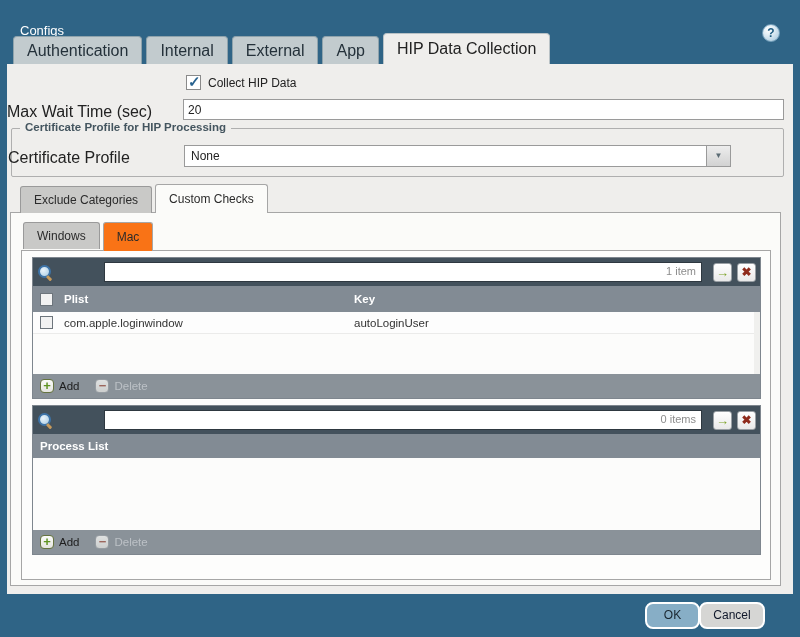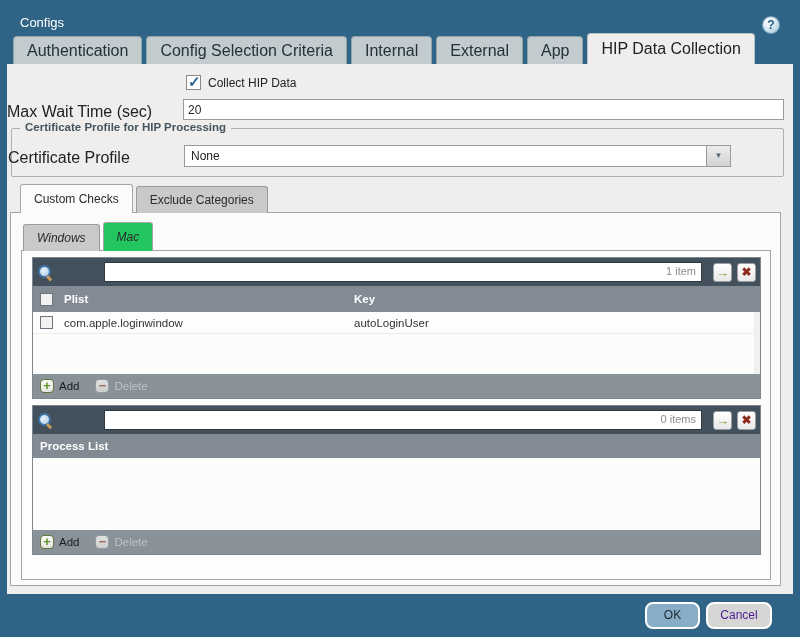--- a/index.html
+++ b/index.html
@@ -2,21 +2,21 @@
 <html><head>
 <meta charset="utf-8">
 <style>
   * { box-sizing: border-box; }
   html,body { margin:0; padding:0; background:#fff; }
   body { font-family:"Liberation Sans", sans-serif; }
 
   .dialog { position:relative; width:800px; height:637px; background:#2F6486; overflow:hidden; }
 
   
-  .titlebar { position:absolute; top:8px; left:0; right:0; height:30px; }
+  .titlebar { position:absolute; top:16px; left:0; right:0; height:30px; }
   .title { position:absolute; left:20px; top:7px; color:#FFFFFF; font-size:13px; }
   .help-btn { position:absolute; right:20px; top:8px; width:18px; height:18px; border-radius:50%;
     background:radial-gradient(circle at 35% 30%, #ffffff 0%, #d8e8f2 45%, #9fc3da 100%);
     border:1px solid #77a2bd; color:#1d5b80; font-weight:bold; font-size:12px;
     text-align:center; line-height:16px; cursor:pointer; }
 
   
   .tabstrip { position:absolute; top:30px; left:13px; right:7px; height:34px;
     display:flex; align-items:flex-end; }
   .tab { height:28px; line-height:27px; padding:0 13px; margin-right:4px;
@@ -54,22 +54,22 @@
 
   
   .checktabs { position:absolute; left:13px; top:120px; height:29px; display:flex; align-items:flex-end; }
   .subtab { height:27px; line-height:26px; padding:0 13px; margin-right:3px;
     background:#C9C9C7; border:1px solid #9a9a9a; border-bottom:none;
     border-radius:3px 3px 0 0; font-size:12px; color:#2b2b2b; cursor:pointer; z-index:2; }
   .subtab.active { background:#FBFBF9; height:29px; line-height:28px; border-color:#A6A6A6; }
 
   .panel { position:absolute; left:3px; top:148px; width:771px; height:374px;
     background:#FBFBF9; border:1px solid #A6A6A6; }
-  .ostabs { position:absolute; left:12px; top:9px; height:29px; display:flex; align-items:flex-end;font-style:italic; }
-  .ostabs .subtab.active { background:#22c55e; }
+  .ostabs { position:absolute; left:12px; top:9px; height:29px; display:flex; align-items:flex-start; }
+  .ostabs .subtab.active { background:#f97316; }
 
   .innerpanel { position:absolute; left:10px; top:37px; width:750px; height:330px;
     background:#FDFDFC; border:1px solid #A6A6A6; }
 
   .grid { position:absolute; left:10px; width:729px; border:1px solid #7E868E; }
   .grid1 { top:6px;   height:142px; }
   .grid2 { top:154px; height:150px; }
 
   .searchbar { height:28px; background:#43515C; display:flex; align-items:center; padding:0 4px; }
   .mag { width:15px; height:15px; position:relative; margin:0 4px 0 1px; flex:0 0 auto; }
@@ -110,35 +110,34 @@
   .action.add .ico { border:1px solid #66743F; color:#5E9321; }
   .action.add .lbl { color:#1d1d1d; }
   .action.delete .ico { border:1px solid #9aa0a5; color:#A2584A; opacity:0.75; }
   .action.delete .lbl { color:#BCC1C6; }
 
   
   .footerbar { position:absolute; left:0; right:0; bottom:0; height:43px; }
   .btn { position:absolute; top:8px; height:27px; border:2px solid #fff; border-radius:8px;
     font-size:12px; text-align:center; line-height:23px; color:#1a2730; cursor:pointer; }
   .btn-ok { right:100px; width:55px; background:#87AEC6; }
-  .btn-cancel { right:28px; width:66px; background:#D6D6D4; color:#4c1d95; }
+  .btn-cancel { right:35px; width:66px; background:#D6D6D4; color:#0f172a; }
 </style>
 </head>
 <body>
 
 <div class="dialog">
 
   <div class="titlebar">
     <div class="title">Configs</div>
     <div class="help-btn">?</div>
   </div>
 
   <div class="tabstrip">
     <div class="tab">Authentication</div>
-    <div class="tab">Config Selection Criteria</div>
     <div class="tab">Internal</div>
     <div class="tab">External</div>
     <div class="tab">App</div>
     <div class="tab active">HIP Data Collection</div>
   </div>
 
   <div class="content">
 
     <div class="collect-row">
       <span class="checkbox">
@@ -153,22 +152,22 @@
     <div class="fieldset">
       <div class="legend">Certificate Profile for HIP Processing</div>
       <div class="field-label cp-label">Certificate Profile</div>
       <div class="dropdown">
         <span class="value">None</span>
         <span class="dd-btn">▼</span>
       </div>
     </div>
 
     <div class="checktabs">
+      <div class="subtab">Exclude Categories</div>
       <div class="subtab active">Custom Checks</div>
-      <div class="subtab">Exclude Categories</div>
     </div>
 
     <div class="panel">
 
       <div class="ostabs">
         <div class="subtab">Windows</div>
         <div class="subtab active">Mac</div>
       </div>
 
       <div class="innerpanel">

